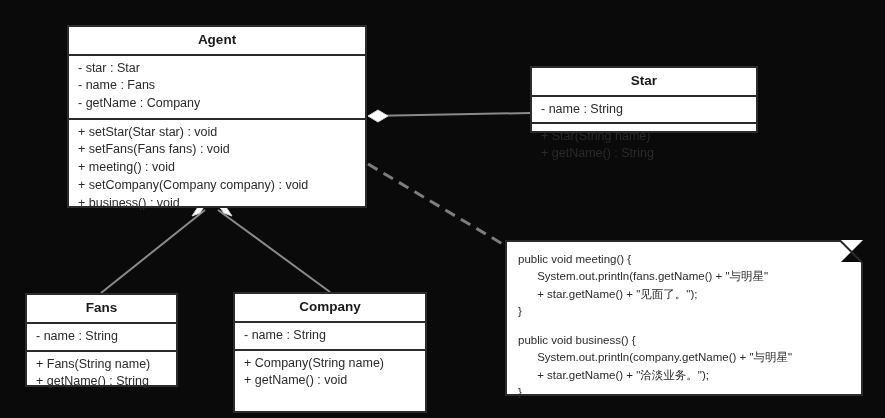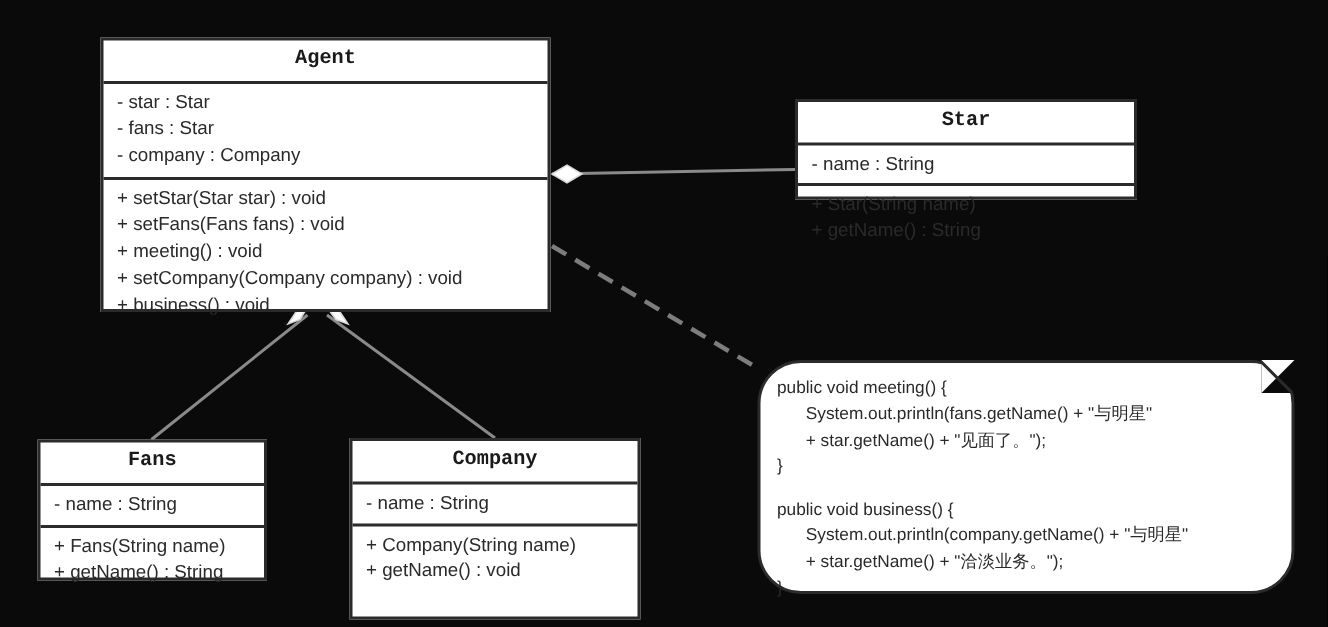--- a/index.html
+++ b/index.html
@@ -25,21 +25,20 @@
     z-index: 5;
   }
   .uml-title {
     text-align: center;
     font-weight: bold;
     color: #1a1a1a;
     font-size: 13.5px;
     padding: 5px 4px 6px 4px;
     border-bottom: 2px solid #2b2b2b;
     line-height: 1.15;
-    font-family: Liberation Mono, monospace;
   }
   .uml-compartment {
     padding: 4px 8px 4px 9px;
     color: #2a2a2a;
     font-size: 12.5px;
     line-height: 1.42;
     box-sizing: border-box;
   }
   .uml-compartment.divider {
     border-bottom: 2px solid #2b2b2b;
@@ -115,22 +114,22 @@
     <line x1="218" y1="210" x2="330" y2="292" stroke="#8a8a8a" stroke-width="2"></line>
     <polygon points="218,205 224,213 232,216 226,207" fill="#ffffff" stroke="#d8d8d8" stroke-width="1"></polygon>
 
     <line x1="368" y1="164" x2="506" y2="246" stroke="#7d7d7d" stroke-width="3" stroke-dasharray="11 7"></line>
   </svg>
 
   <div class="uml-class" style="left:67px; top:25px; width:300px; height:183px;">
     <div class="uml-title">Agent</div>
     <div class="uml-compartment divider" style="height:64px;">
       <div class="uml-line">- star : Star</div>
-      <div class="uml-line">- fans : Star</div>
-      <div class="uml-line">- company : Company</div>
+      <div class="uml-line">- name : Fans</div>
+      <div class="uml-line">- getName : Company</div>
     </div>
     <div class="uml-compartment">
       <div class="uml-line">+ setStar(Star star) : void</div>
       <div class="uml-line">+ setFans(Fans fans) : void</div>
       <div class="uml-line">+ meeting() : void</div>
       <div class="uml-line">+ setCompany(Company company) : void</div>
       <div class="uml-line">+ business() : void</div>
     </div>
   </div>
 
@@ -160,21 +159,21 @@
     <div class="uml-title">Company</div>
     <div class="uml-compartment divider" style="height:28px;">
       <div class="uml-line">- name : String</div>
     </div>
     <div class="uml-compartment">
       <div class="uml-line">+ Company(String name)</div>
       <div class="uml-line">+ getName() : void</div>
     </div>
   </div>
 
-  <div class="uml-note" style="left:505px; top:240px; width:358px; height:156px;border-radius:29px;">
+  <div class="uml-note" style="left:505px; top:240px; width:358px; height:156px;">
     <div class="note-fold"></div>
     <div class="note-body">
       <div class="note-block">public void meeting() {
       System.out.println(fans.getName() + "与明星"
       + star.getName() + "见面了。");
 }</div>
       <div class="note-gap"></div>
       <div class="note-block">public void business() {
       System.out.println(company.getName() + "与明星"
       + star.getName() + "洽淡业务。");

